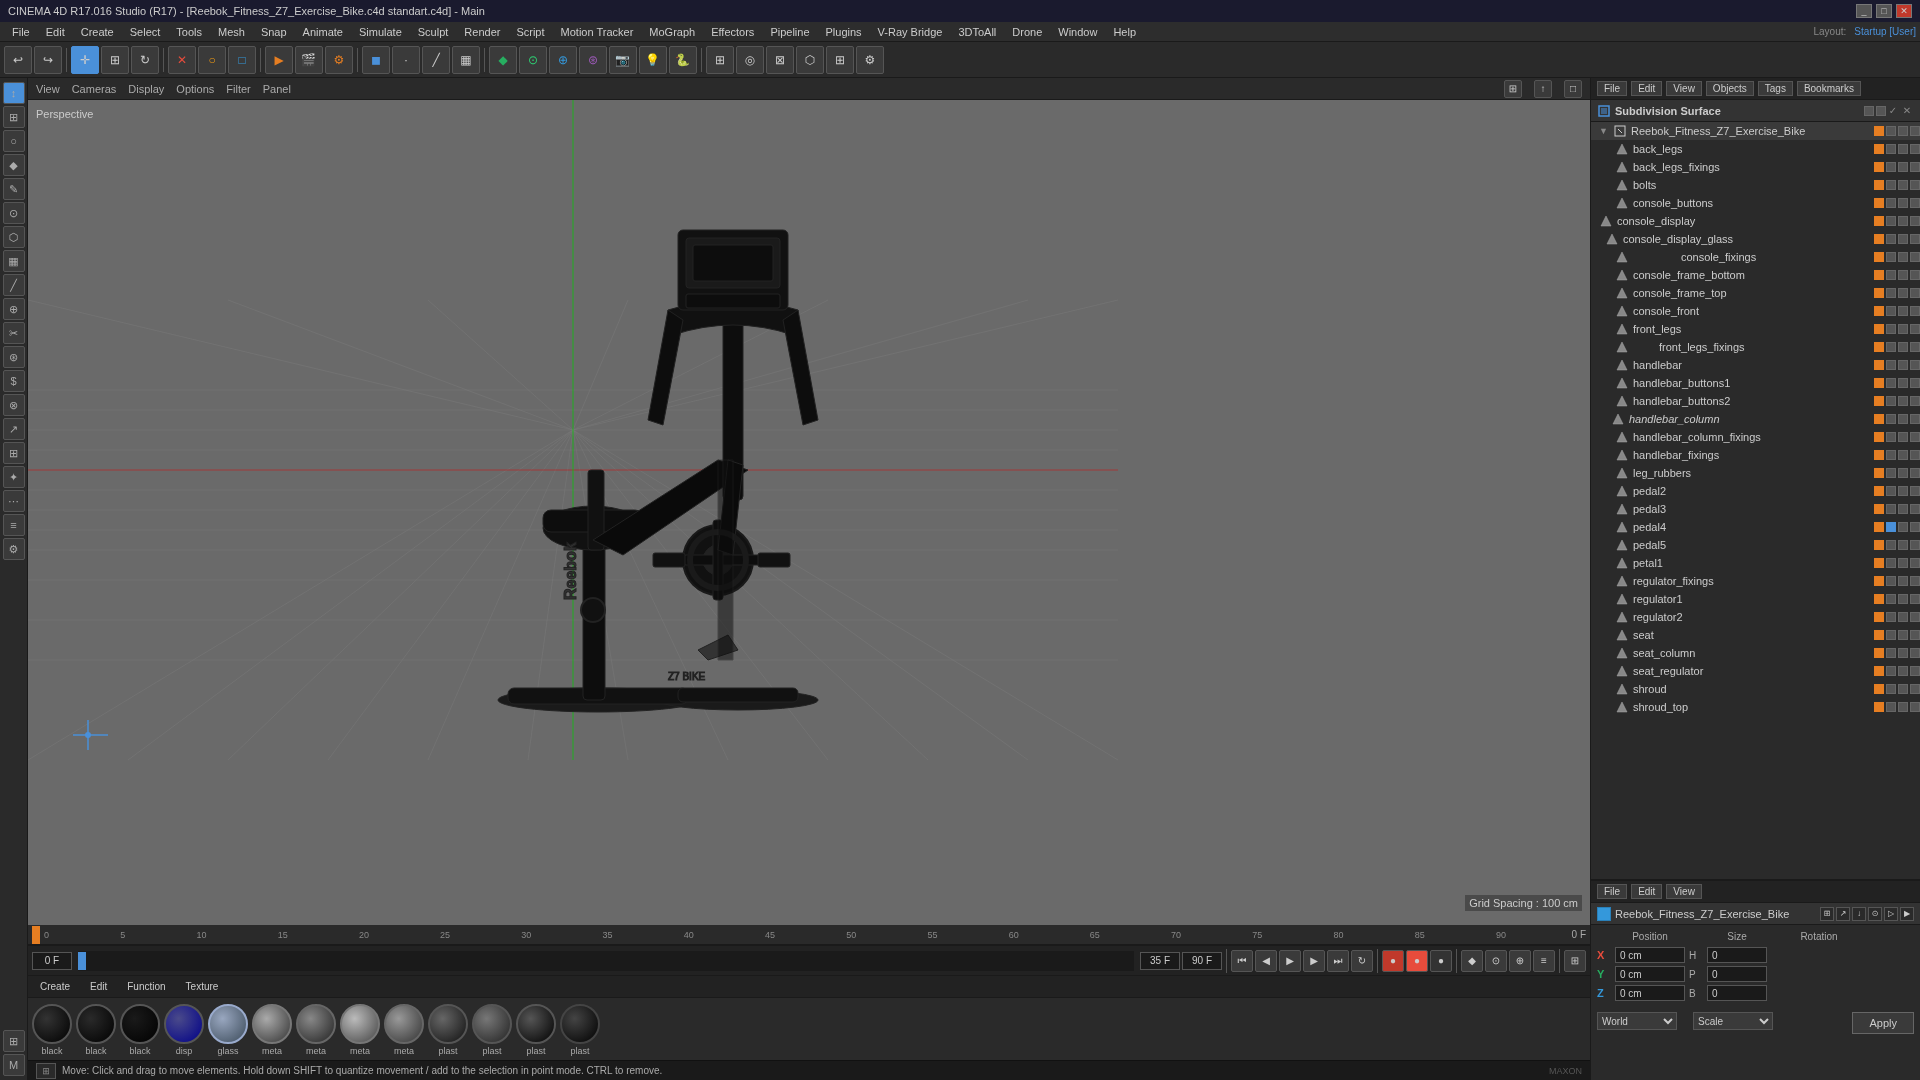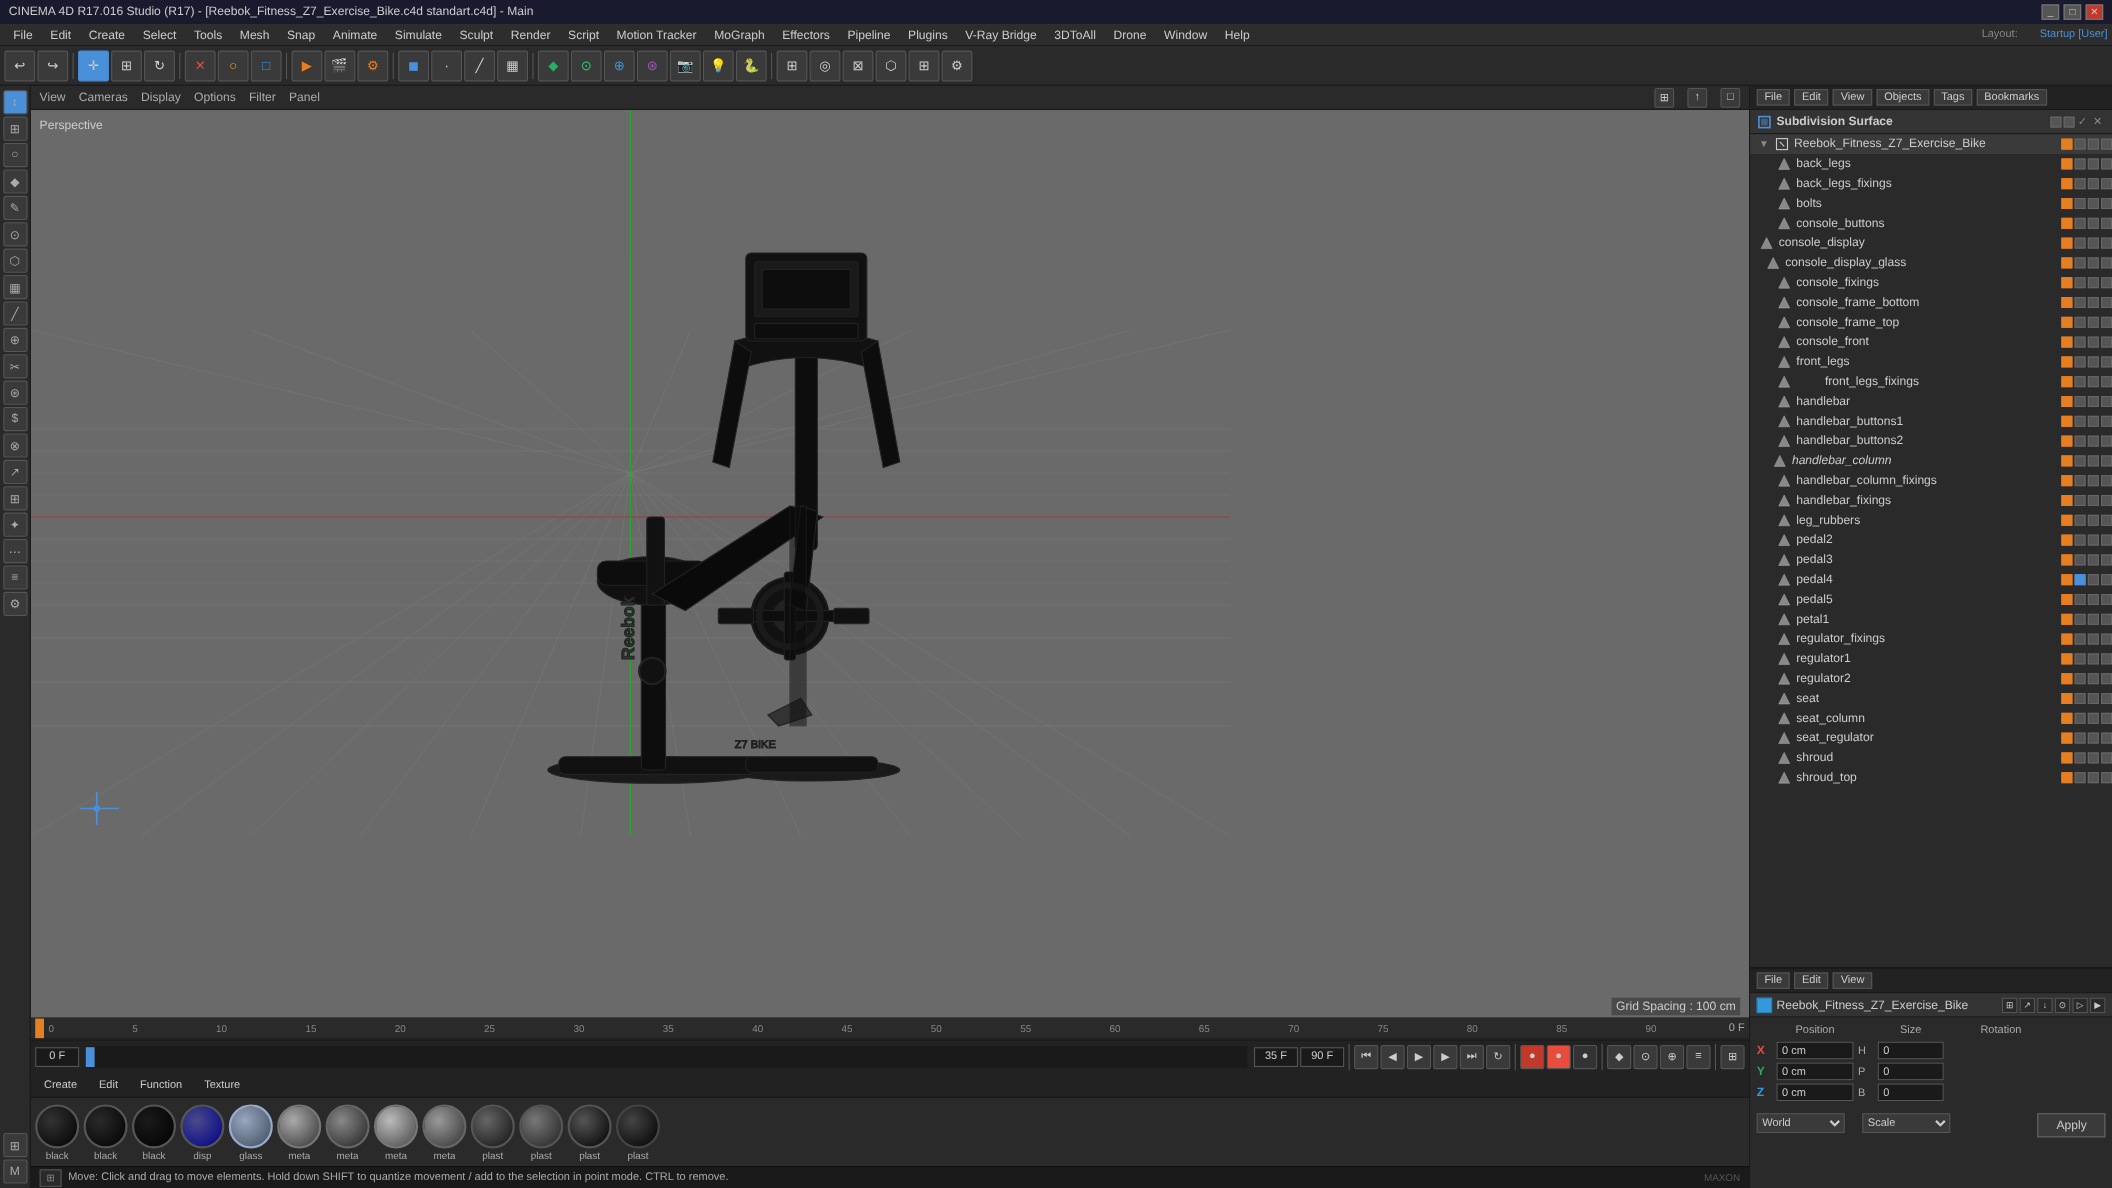--- a/index.html
+++ b/index.html
@@ -28,21 +28,21 @@
     .left-tools { width: 28px; background: #2a2a2a; display: flex; flex-direction: column; align-items: center; padding: 4px 2px; gap: 2px; border-right: 1px solid #1a1a1a; flex-shrink: 0; overflow: hidden; }
     .left-tool { width: 22px; height: 22px; background: #3a3a3a; border: 1px solid #555; cursor: pointer; display: flex; align-items: center; justify-content: center; font-size: 11px; color: #aaa; border-radius: 2px; }
     .left-tool.active { background: #4a90d9; }
 
     
     .viewport-container { flex: 1; display: flex; flex-direction: column; overflow: hidden; }
     .viewport-header { height: 22px; background: #2a2a2a; display: flex; align-items: center; padding: 0 8px; gap: 12px; border-bottom: 1px solid #1a1a1a; flex-shrink: 0; }
     .viewport-header span { color: #aaa; font-size: 11px; cursor: pointer; }
     .viewport { flex: 1; background: #6a6a6a; position: relative; overflow: hidden; }
     .viewport-label { position: absolute; top: 8px; left: 8px; color: #ccc; font-size: 11px; }
-    .grid-spacing { position: absolute; bottom: 2px; right: 8px; color: #ccc; font-size: 11px; background: rgba(0,0,0,0.3); padding: 2px 4px; }
+    .grid-spacing { position: absolute; bottom: 14px; right: 8px; color: #ccc; font-size: 11px; background: rgba(0,0,0,0.3); padding: 2px 4px; }
 
     
     .right-panel { width: 330px; background: #2a2a2a; display: flex; flex-direction: column; border-left: 1px solid #1a1a1a; flex-shrink: 0; }
     .right-panel-top { flex: 1; display: flex; flex-direction: column; overflow: hidden; border-bottom: 1px solid #1a1a1a; }
 
     
     .panel-header { height: 22px; background: #222; display: flex; align-items: center; padding: 0 6px; gap: 4px; border-bottom: 1px solid #1a1a1a; flex-shrink: 0; }
     .panel-header-btn { padding: 1px 6px; font-size: 10px; color: #ccc; cursor: pointer; background: #3a3a3a; border: 1px solid #555; }
 
     
@@ -129,21 +129,21 @@
   <span class="menu-item">MoGraph</span>
   <span class="menu-item">Effectors</span>
   <span class="menu-item">Pipeline</span>
   <span class="menu-item">Plugins</span>
   <span class="menu-item">V-Ray Bridge</span>
   <span class="menu-item">3DToAll</span>
   <span class="menu-item">Drone</span>
   <span class="menu-item">Window</span>
   <span class="menu-item">Help</span>
   <div style="flex:1"></div>
-  <span style="font-size:10px; color:#888; margin-right:20px;">Layout:</span>
+  <span style="font-size:10px; color:#888; margin-right:8px;">Layout:</span>
   <span style="font-size:10px; color:#4a90d9;">Startup [User]</span>
 </div>
 
 <div class="toolbar">
   <div class="toolbar-btn" title="Undo">↩</div>
   <div class="toolbar-btn" title="Redo">↪</div>
   <div class="toolbar-sep"></div>
   <div class="toolbar-btn active">✛</div>
   <div class="toolbar-btn">⊞</div>
   <div class="toolbar-btn">↻</div>
@@ -605,21 +605,21 @@
           </div>
           <span class="obj-name">console_display_glass</span>
           <div class="obj-dots">
             <div class="dot orange"></div>
             <div class="dot gray"></div>
             <div class="dot gray"></div>
             <div class="dot gray"></div>
           </div>
         </div>
 
-        <div class="obj-item" style="padding-left:24px;">
+        <div class="obj-item" style="padding-left:24px;gap:48px;">
           <div class="obj-icon">
             <svg width="12" height="12" viewBox="0 0 12 12">
                 <polygon points="6,1 11,11 1,11" fill="#888" stroke="#aaa" stroke-width="0.5"></polygon>
               </svg>
           </div>
           <span class="obj-name">console_fixings</span>
           <div class="obj-dots">
             <div class="dot orange"></div>
             <div class="dot gray"></div>
             <div class="dot gray"></div>

